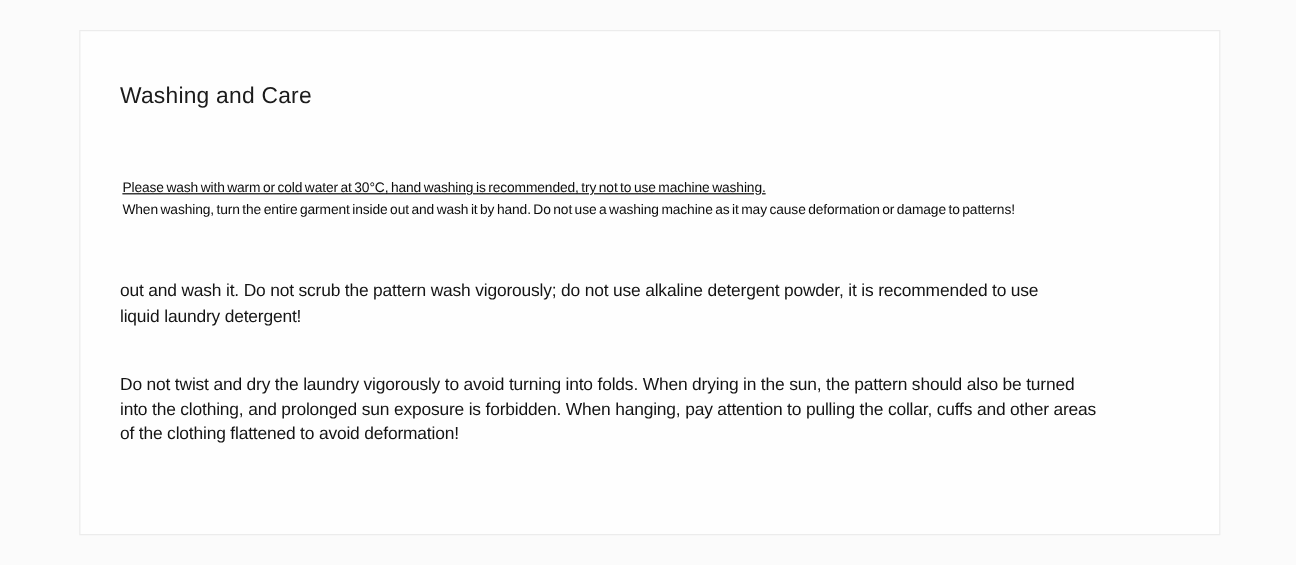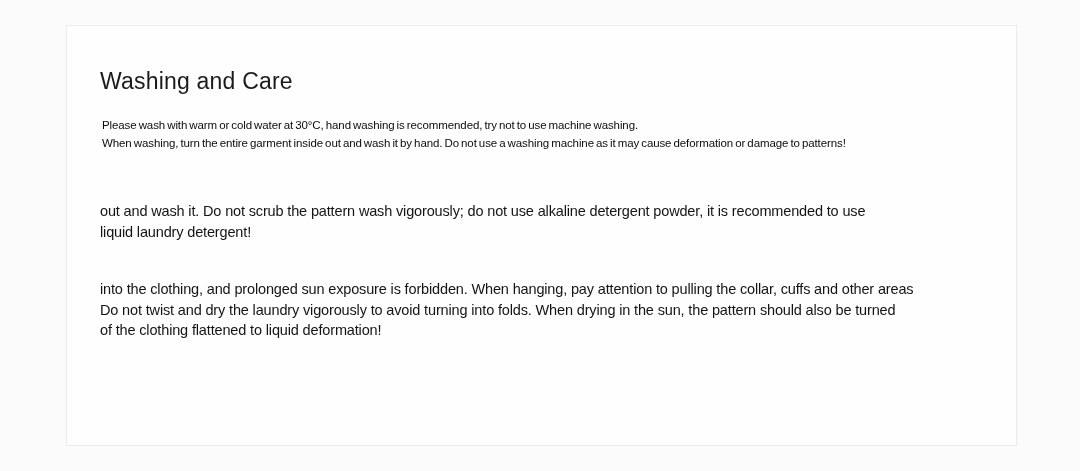--- a/index.html
+++ b/index.html
@@ -22,37 +22,37 @@
     top: 25px;
     width: 951px;
     height: 421px;
     box-sizing: border-box;
     background: #fefefe;
     border: 1px solid #ececec;
     padding: 42px 30px 0 33px;
   }
   .title {
     margin: 0;
-    font-size: 23px;
+    font-size: 19px;
     line-height: 26px;
     font-weight: normal;
     color: #1b1b1b;
     letter-spacing: 0.2px;
   }
   .note {
     margin: 0;
     font-size: 11.5px;
     line-height: 14px;
     color: #0c0c0c;
     letter-spacing: -0.1px;
     word-spacing: -1px;
     white-space: nowrap;
     margin-left: 2px;
   }
-  .note-1 { margin-top: 24px; }
+  .note-1 { margin-top: 56px; text-decoration: underline; }
   .note-2 { margin-top: 4px; }
   .para {
     color: #141414;
     font-size: 14.5px;
     line-height: 20.5px;
     letter-spacing: -0.15px;
   }
   .para-1 { margin-top: 51px; }
   .para-2 { margin-top: 37px; }
   .line { white-space: nowrap; }
@@ -67,18 +67,18 @@
     <p class="note note-1">Please wash with warm or cold water at 30°C, hand washing is recommended, try not to use machine washing.</p>
 
     <p class="note note-2">When washing, turn the entire garment inside out and wash it by hand. Do not use a washing machine as it may cause deformation or damage to patterns!</p>
 
     <div class="para para-1">
       <div class="line">out and wash it. Do not scrub the pattern wash vigorously; do not use alkaline detergent powder, it is recommended to use</div>
       <div class="line">liquid laundry detergent!</div>
     </div>
 
     <div class="para para-2">
+      <div class="line">Do not twist and dry the laundry vigorously to avoid turning into folds. When drying in the sun, the pattern should also be turned</div>
       <div class="line">into the clothing, and prolonged sun exposure is forbidden. When hanging, pay attention to pulling the collar, cuffs and other areas</div>
-      <div class="line">Do not twist and dry the laundry vigorously to avoid turning into folds. When drying in the sun, the pattern should also be turned</div>
-      <div class="line">of the clothing flattened to liquid deformation!</div>
+      <div class="line">of the clothing flattened to avoid deformation!</div>
     </div>
   </section>
 </div>
 
 </body></html>

